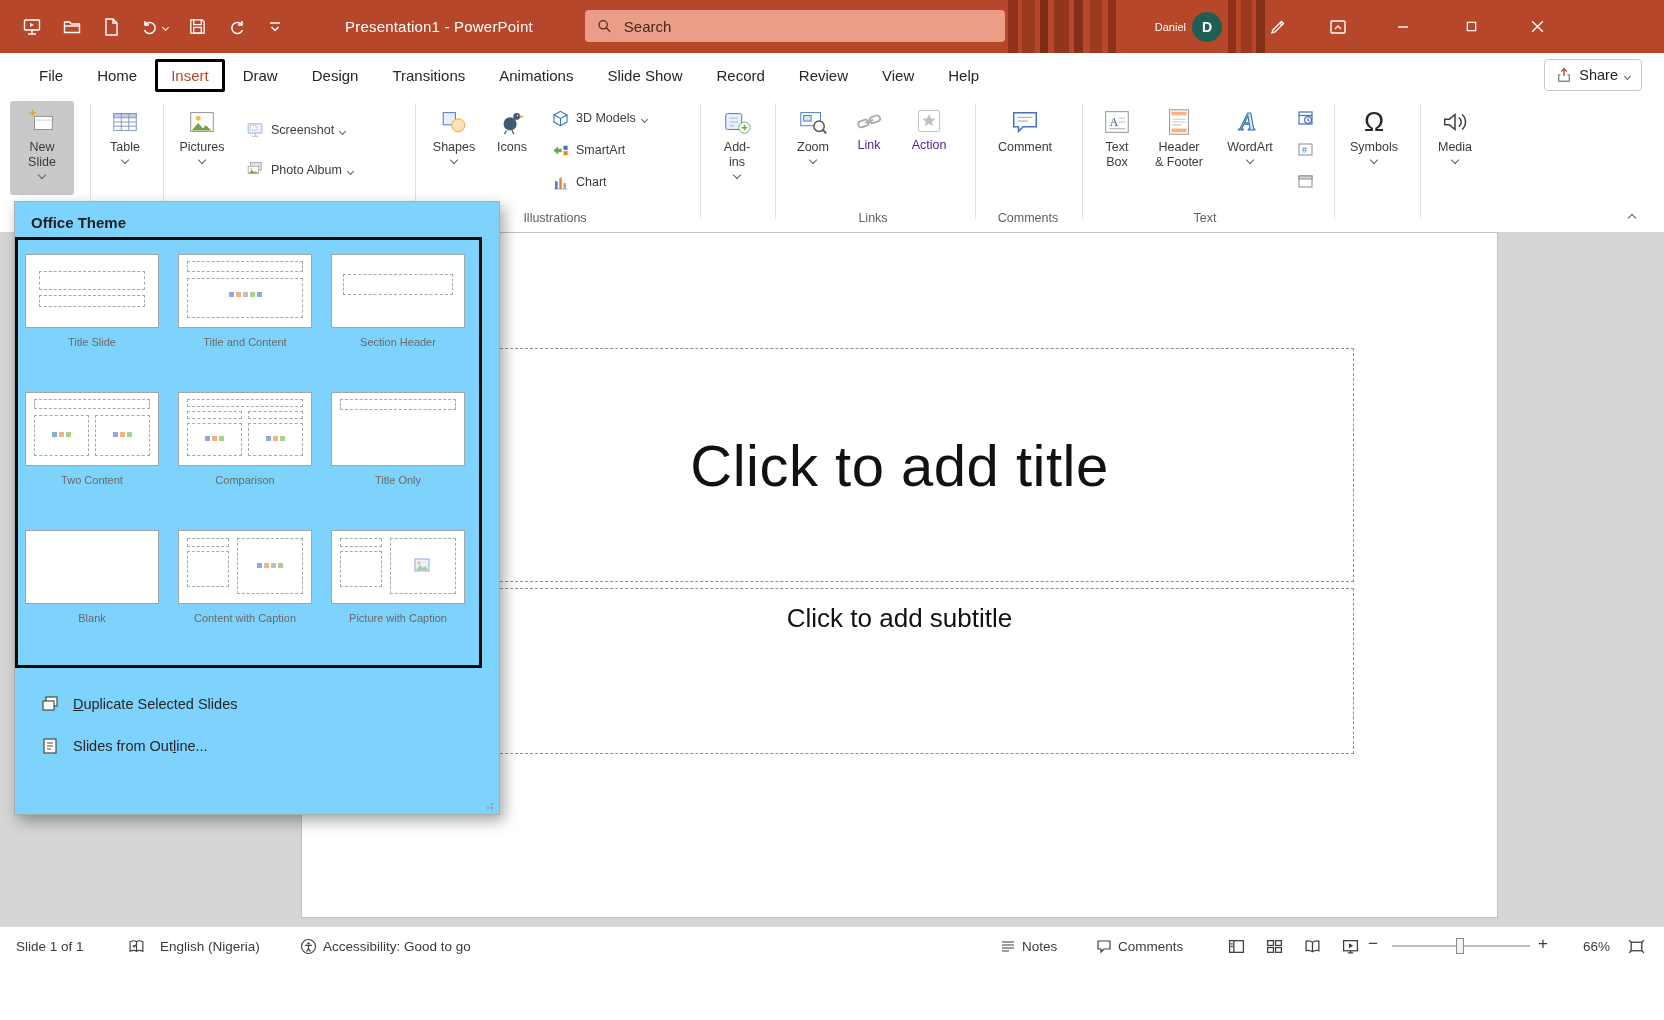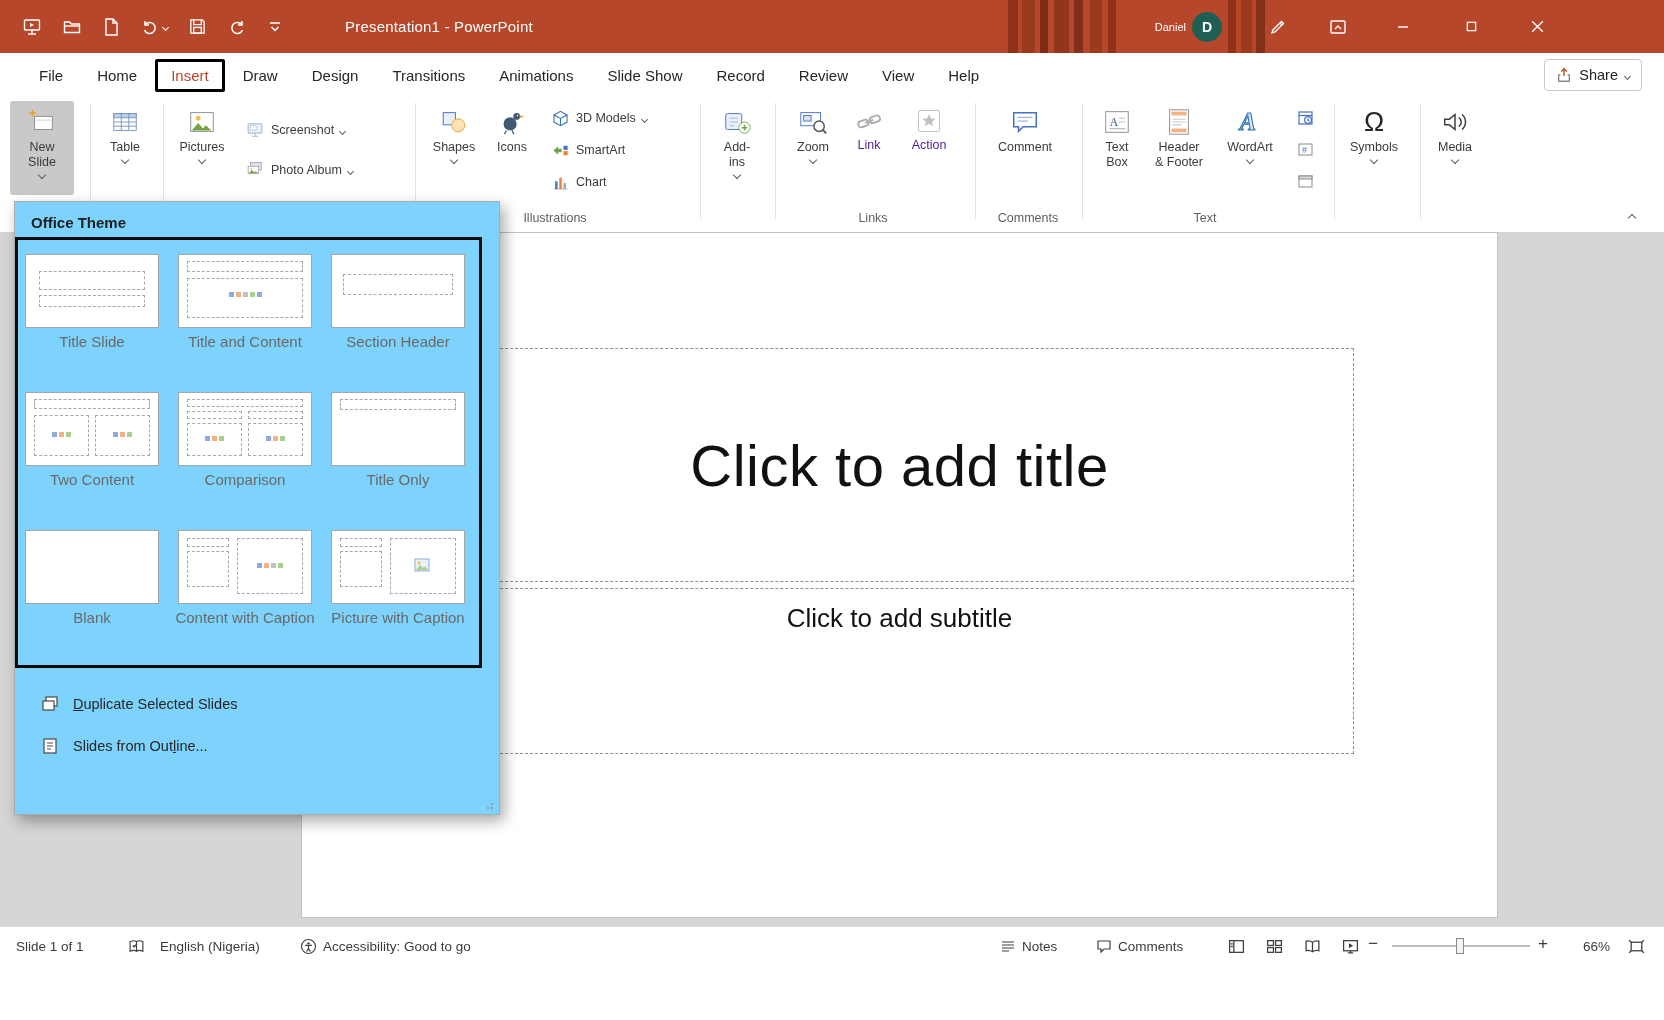--- a/index.html
+++ b/index.html
@@ -57,21 +57,21 @@
   .bigglyph{font-size:27px;line-height:30px;color:#262626;}
 
   
   .panel{position:absolute;left:14px;top:201px;width:486px;height:614px;background:#7dd3fc;
          border:1px solid #ACACAC;box-shadow:4px 6px 14px rgba(0,0,0,.35);z-index:60;box-sizing:border-box;}
   .panel-title{position:absolute;left:16px;top:12px;font-size:15px;font-weight:bold;color:#1E1E1E;}
   .annotation-box{position:absolute;left:0px;top:35px;width:467px;height:431px;border:3px solid #0A0A0A;
                   box-sizing:border-box;pointer-events:none;}
   .thumb{position:absolute;width:134px;height:74px;background:#fff;border:1px solid #A6A6A6;box-sizing:border-box;}
   .ph{position:absolute;border:1px dashed #A8A8A8;box-sizing:border-box;}
-  .thumb-label{position:absolute;width:140px;text-align:center;font-size:15px;color:#696969;line-height:16px;}
+  .thumb-label{position:absolute;width:140px;text-align:center;font-size:11px;color:#696969;line-height:16px;}
   .mini{position:absolute;display:flex;gap:2px;align-items:center;justify-content:center;}
   .mini i{width:5px;height:5px;display:block;}
   .mini .c1{background:#8FAADC}.mini .c2{background:#F4B183}.mini .c3{background:#A9D18E}.mini .c4{background:#BFBFBF}
   .menu-item{position:absolute;left:10px;right:14px;height:32px;display:flex;align-items:center;gap:14px;
              padding-left:16px;font-size:14.5px;color:#262626;}
   .menu-item .u{text-decoration:underline;}
   .grip{position:absolute;right:6px;bottom:5px;width:10px;height:10px;}
   .grip i{position:absolute;width:2px;height:2px;background:#9a9a9a;}
 
   
@@ -141,20 +141,27 @@
       <span class="qbtn">
         <svg width="16" height="18" viewBox="0 0 16 18" fill="none" stroke="#fff" stroke-width="1.5">
           <path d="M3 5h10"></path>
             <path d="M4.5 9l3.5 3.5L11.5 9"></path>
         </svg>
       </span>
     </div>
 
     <div class="title-text">Presentation1 - PowerPoint</div>
 
+    <div class="search-pill">
+      <svg width="16" height="16" viewBox="0 0 18 18" fill="none" stroke="#5A2A1B" stroke-width="1.6">
+        <circle cx="7.5" cy="7.5" r="5"></circle>
+          <path d="M11.5 11.5L16 16"></path>
+      </svg>
+      <input type="text" placeholder="Search" style="">
+    </div>
 
     <div class="stripes" style="left:1008px">
       <i style="width:10px;background:#8E3118"></i>
         <i style="width:4px;background:#B7472A"></i>
       <i style="width:13px;background:#9C3A20"></i>
         <i style="width:5px;background:#B7472A"></i>
       <i style="width:8px;background:#7E2C15"></i>
         <i style="width:6px;background:#B7472A"></i>
       <i style="width:15px;background:#93351C"></i>
         <i style="width:5px;background:#B7472A"></i>

